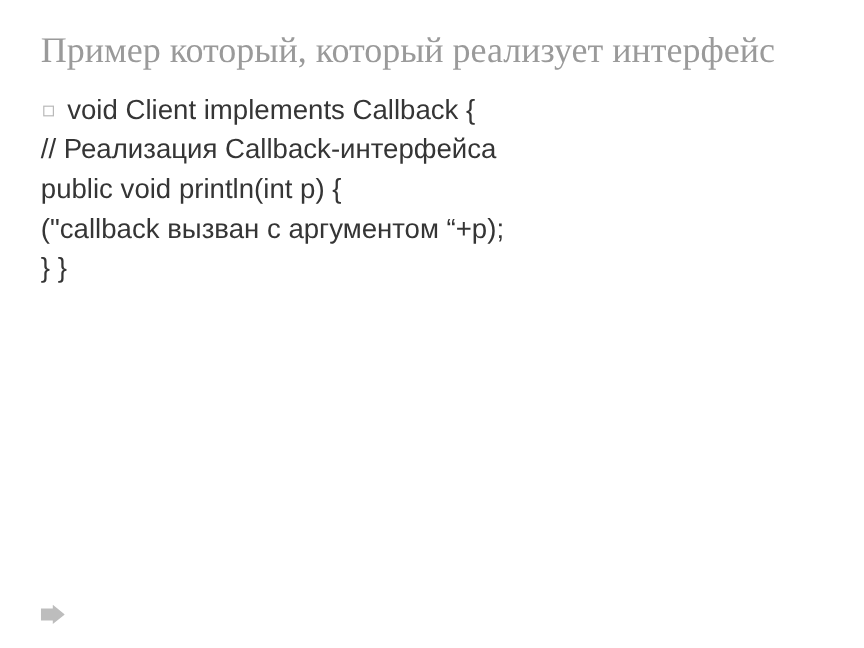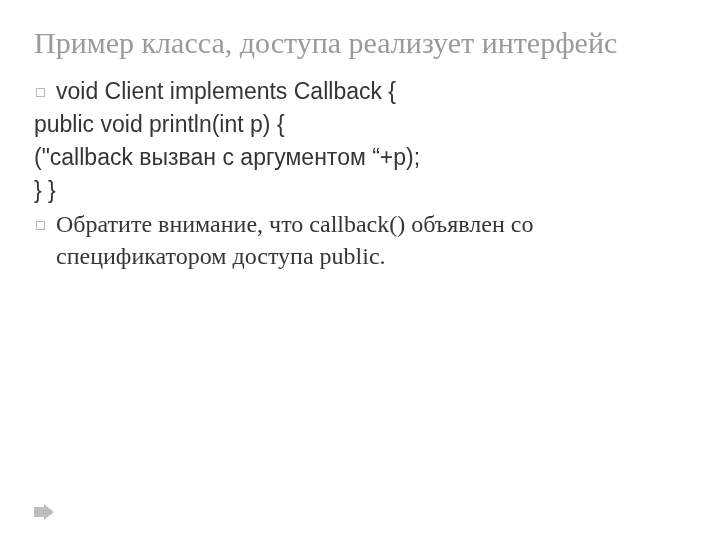--- a/index.html
+++ b/index.html
@@ -59,37 +59,34 @@
     left: 34px;
     bottom: 20px;
   }
   .footer-arrow svg { display: block; }
 </style>
 </head>
 <body>
 
 <div class="slide">
 
-  <h1 class="title">Пример класса, доступа реализует интерфейс</h1>
+  <h1 class="title">Пример который, который реализует интерфейс</h1>
 
   <div class="body">
 
     <div class="bulleted">
       <span class="bullet-mark"></span>
       <span>void Client implements Callback  {</span>
     </div>
 
+    <div class="plain">// Реализация Callback-интерфейса</div>
     <div class="plain">public void println(int p)   {</div>
     <div class="plain">("callback вызван с аргументом “+p);</div>
     <div class="plain">} }</div>
 
-    <div class="bulleted note">
-      <span class="bullet-mark"></span>
-      <span>Обратите внимание, что callback()   объявлен со спецификатором доступа public.</span>
-    </div>
 
   </div>
 
   <div class="footer-arrow">
     <svg width="20" height="16" viewBox="0 0 20 16">
       <polygon points="0,3 10,3 10,0 20,8 10,16 10,13 0,13" fill="#bdbdbd"></polygon>
     </svg>
   </div>
 
 </div>

